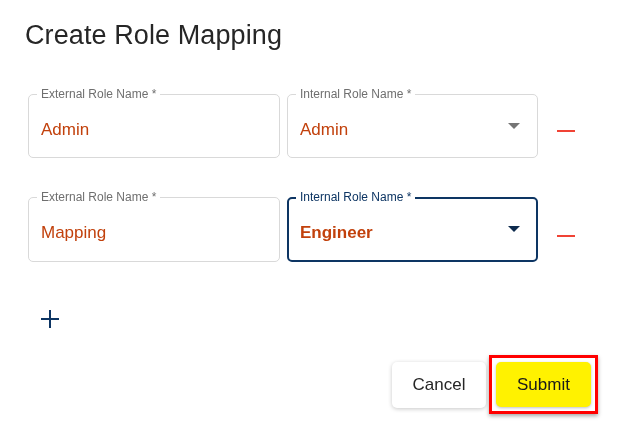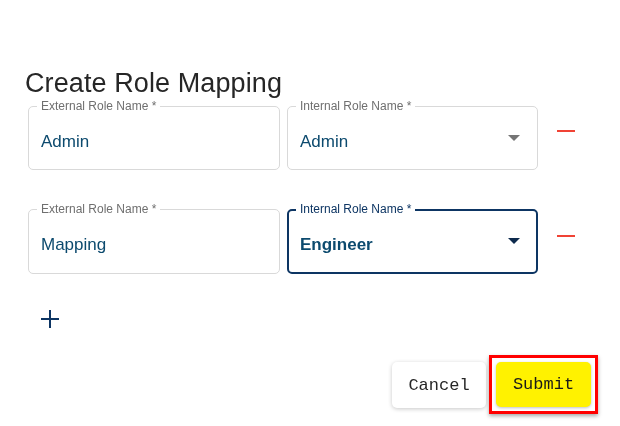--- a/index.html
+++ b/index.html
@@ -3,55 +3,53 @@
 <meta charset="utf-8">
 <style>
   html, body { margin: 0; padding: 0; }
   body {
     width: 620px; height: 426px; background: #ffffff; position: relative; overflow: hidden;
     font-family: "Liberation Sans", "DejaVu Sans", sans-serif; color: #212121;
   }
   .title {
     position: absolute; left: 25px; top: 20px; font-size: 27px; color: #262626; font-weight: 400;
     letter-spacing: 0.1px;
-    margin-top: 48px;
   }
   .field {
     position: absolute; box-sizing: border-box; border: 1px solid #d9d9d9; border-radius: 5px;
     background: #fff;
-    margin-top: 12px;
   }
   .field.focused { border: 2px solid #0d3563; }
   .field .label {
     position: absolute; top: -8px; left: 8px; padding: 0 4px; background: #fff;
     font-size: 12px; color: #6f6f6f; line-height: 14px; white-space: nowrap;
   }
   .field.focused .label { color: #0d3563; top: -9px; left: 7px; }
   .field .value {
-    position: absolute; left: 12px; top: 25px; font-size: 17px; color: #0c4a6e; line-height: 20px;
+    position: absolute; left: 12px; top: 25px; font-size: 17px; color: #c2410c; line-height: 20px;
   }
   .field.focused .value { left: 11px; top: 24px; font-weight: bold; }
   .caret {
     position: absolute; right: 17px; top: 28px; width: 0; height: 0;
     border-left: 6px solid transparent; border-right: 6px solid transparent;
     border-top: 6px solid #757575;
   }
   .field.focused .caret { border-top-color: #0d2a4d; right: 16px; top: 27px; }
   .remove-btn {
     position: absolute; width: 30px; height: 30px; cursor: pointer;
   }
   .remove-btn .minus {
     position: absolute; left: 6px; top: 14px; width: 18px; height: 2px; background: #f04335;
   }
   .add-btn { position: absolute; left: 36px; top: 305px; width: 28px; height: 28px; cursor: pointer; }
   .add-btn .h { position: absolute; left: 5px; top: 13px; width: 18px; height: 2px; background: #0d3563; }
   .add-btn .v { position: absolute; left: 13px; top: 5px; width: 2px; height: 18px; background: #0d3563; }
   .btn {
     position: absolute; box-sizing: border-box; border-radius: 5px; font-size: 17px;
-    display: flex; align-items: center; justify-content: center; cursor: pointer; font-family: Liberation Mono, monospace;
+    display: flex; align-items: center; justify-content: center; cursor: pointer;
   }
   .btn-cancel {
     left: 392px; top: 362px; width: 94px; height: 46px; background: #fff; color: #262626;
     box-shadow: 0 1px 4px rgba(0,0,0,0.22);
   }
   .highlight-box {
     position: absolute; left: 489px; top: 355px; width: 109px; height: 59px; box-sizing: border-box;
     border: 3px solid #ff0000; box-shadow: 0 2px 4px rgba(0,0,0,0.35);
   }
   .btn-submit {

